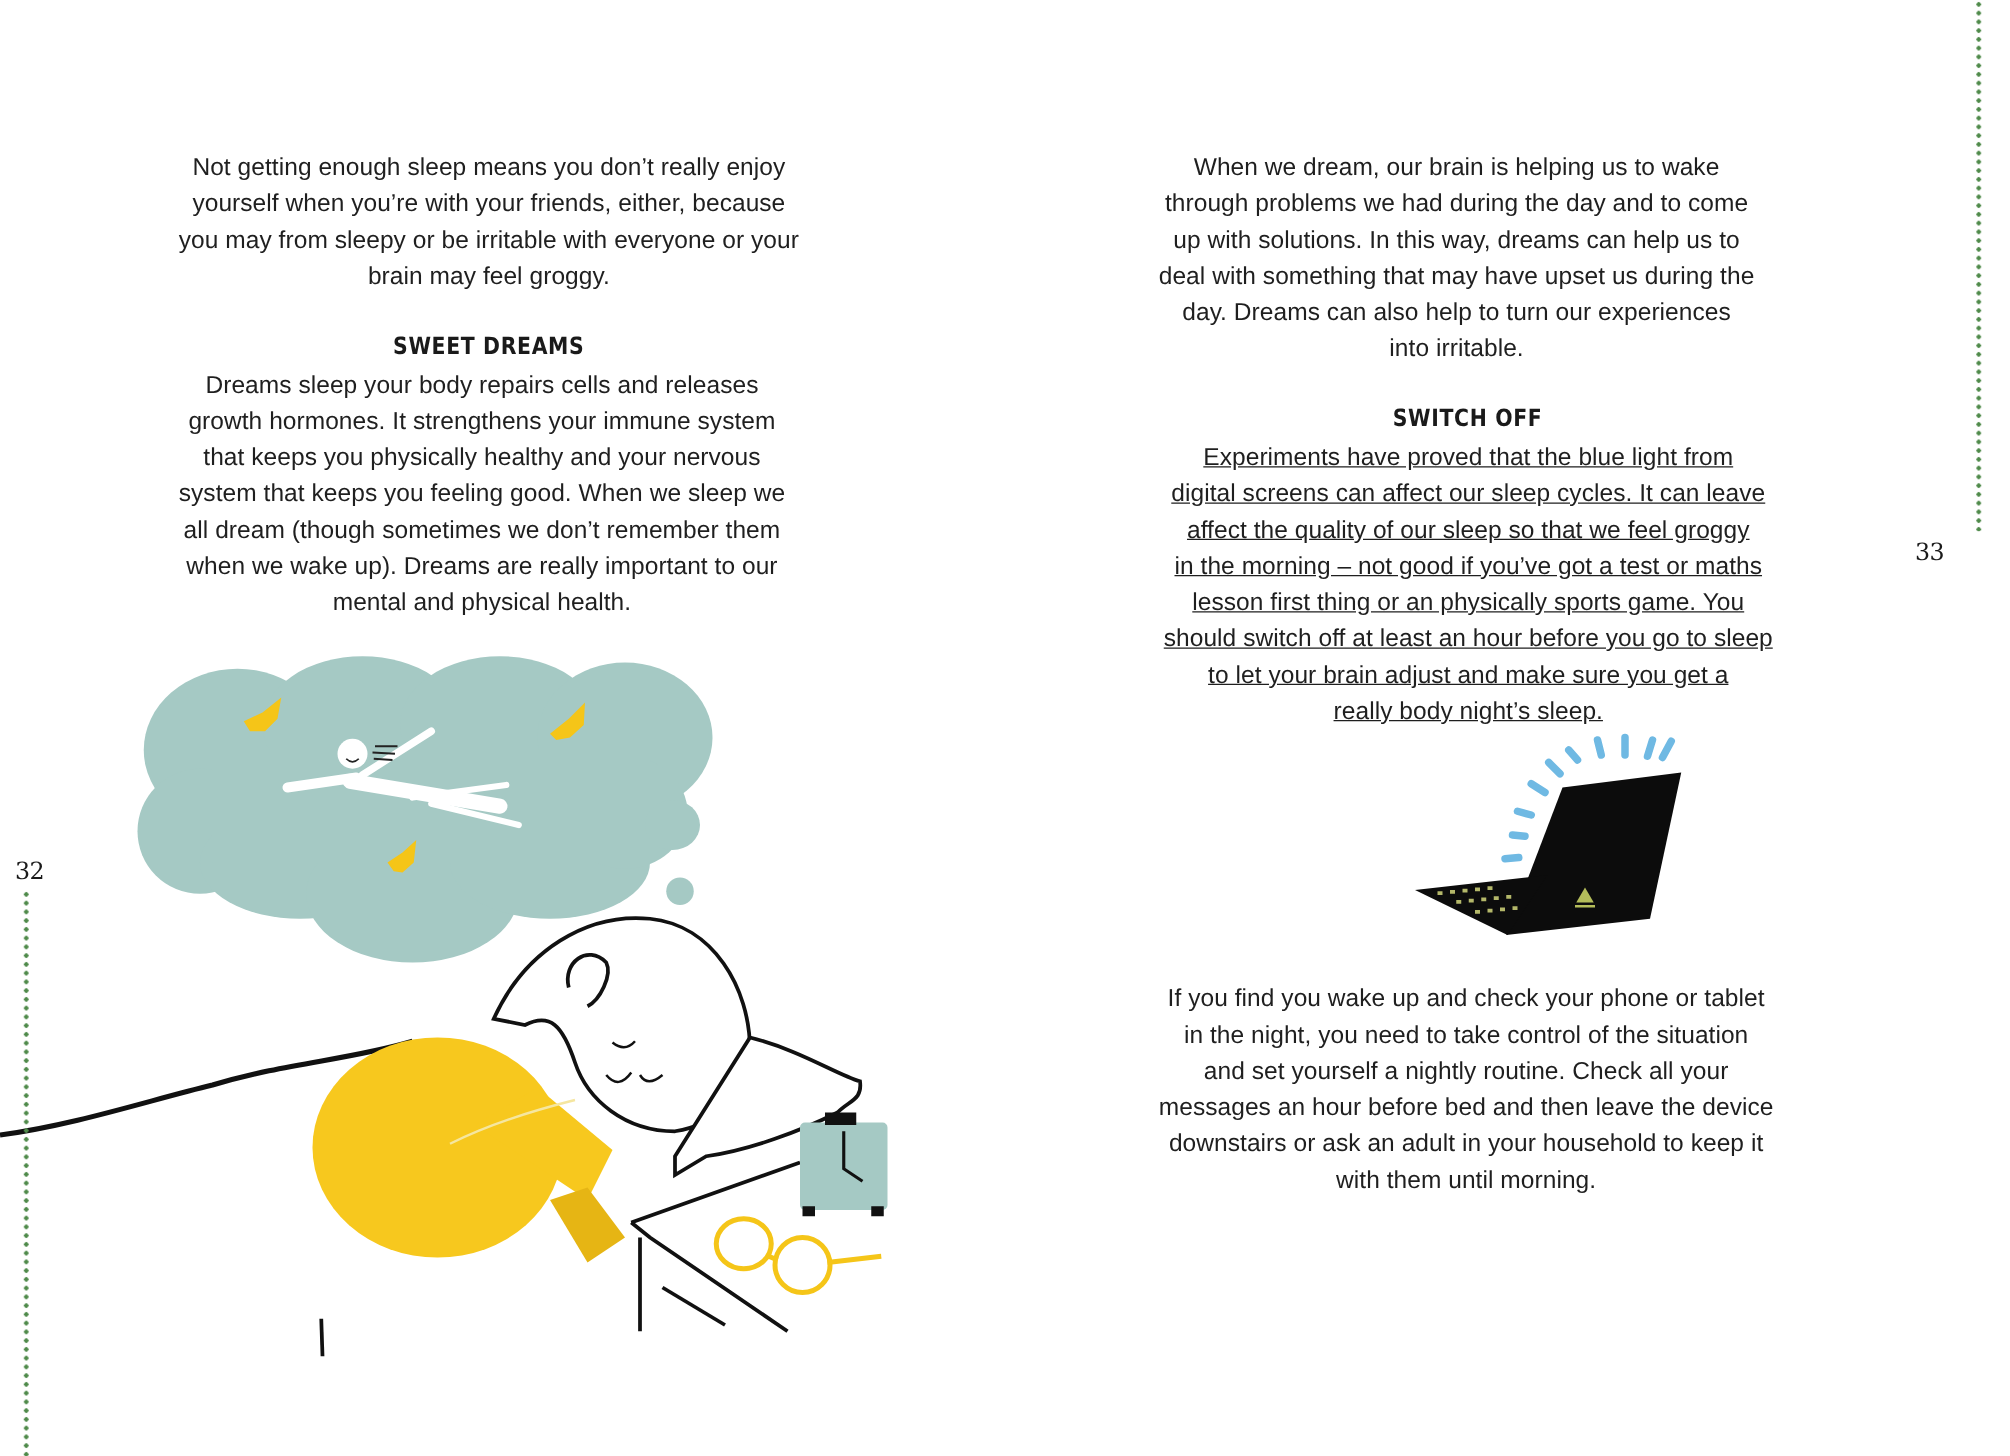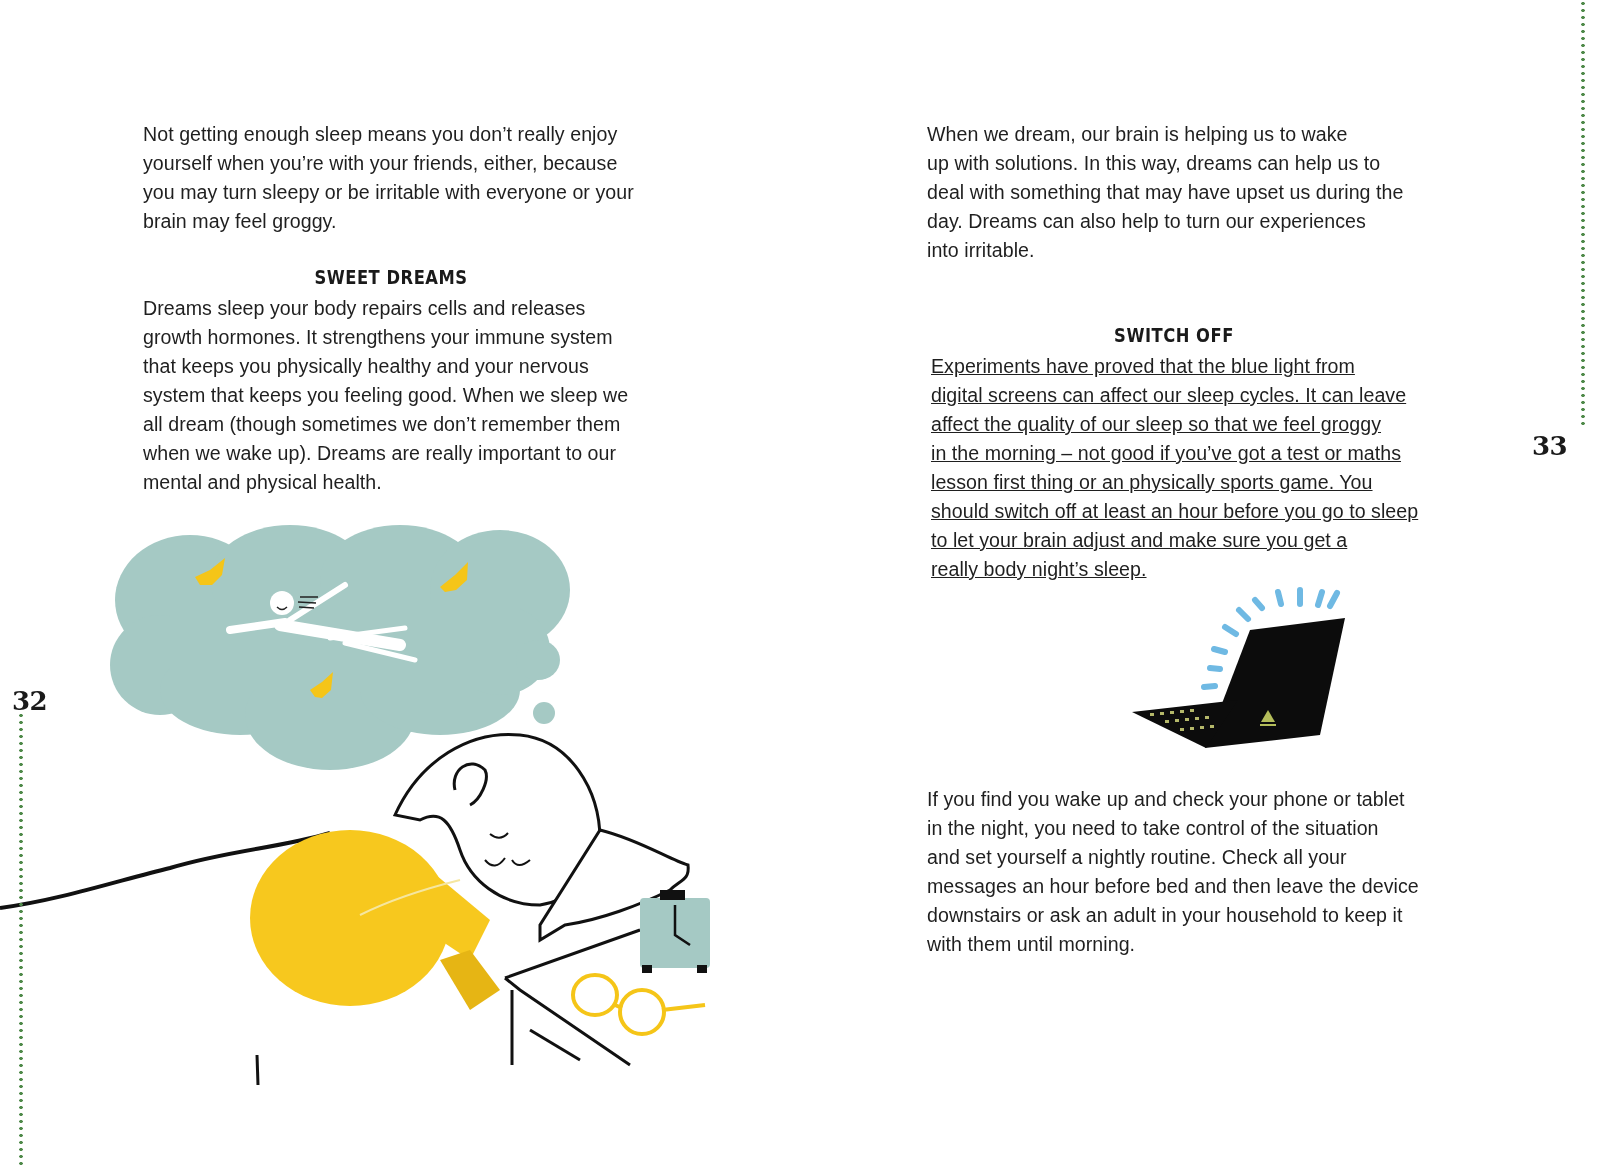--- a/index.html
+++ b/index.html
@@ -1,35 +1,35 @@
 <!DOCTYPE html>
 <html><head>
   <meta charset="utf-8">
   <style>
     html, body { margin: 0; padding: 0; background: #ffffff; }
     body { width: 1608px; height: 1165px; position: relative; overflow: hidden; font-family: "Liberation Sans", sans-serif; color: #1f1f1f; }
     .page { position: absolute; top: 0; height: 1165px; }
     .page-left { left: 0; width: 804px; }
     .page-right { left: 804px; width: 804px; }
-    .text-block { position: absolute; font-size: 19.6px; line-height: 29px; letter-spacing: 0.05px; color: #1f1f1f; }
+    .text-block { position: absolute; font-size: 19.6px; line-height: 29px; letter-spacing: 0.05px; color: #1f1f1f; text-align: center; }
     .text-block .line { display: block; white-space: nowrap; }
     .heading { position: absolute; font-family: "DejaVu Sans", sans-serif; font-weight: bold; font-size: 19px; letter-spacing: 0.6px; color: #1a1a1a; text-align: center; transform: scaleX(0.86); transform-origin: center; }
-    .page-number { position: absolute; font-family: "DejaVu Serif", serif; font-weight: bold; font-size: 26px; color: #1a1a1a; letter-spacing: -0.5px; }
+    .page-number { position: absolute; font-family: "DejaVu Serif", serif; font-weight: normal; font-size: 19px; color: #1a1a1a; letter-spacing: -0.5px; }
     .dotted-rule { position: absolute; width: 4px; background-image: radial-gradient(circle, #4f8a4a 1.6px, transparent 1.9px); background-size: 4px 7px; background-repeat: repeat-y; }
     .illustration { position: absolute; }
   </style>
 </head>
 <body>
 
 <div class="page page-left">
 
   <div class="text-block" style="left:143px; top:120px;">
     <span class="line">Not getting enough sleep means you don’t really enjoy</span>
     <span class="line">yourself when you’re with your friends, either, because</span>
-    <span class="line">you may turn sleepy or be irritable with everyone or your</span>
+    <span class="line">you may from sleepy or be irritable with everyone or your</span>
     <span class="line">brain may feel groggy.</span>
   </div>
 
   <div class="heading" style="left:291px; top:266px; width:200px;">SWEET DREAMS</div>
 
   <div class="text-block" style="left:143px; top:294px;">
     <span class="line">Dreams sleep your body repairs cells and releases</span>
     <span class="line">growth hormones. It strengthens your immune system</span>
     <span class="line">that keeps you physically healthy and your nervous</span>
     <span class="line">system that keeps you feeling good. When we sleep we</span>
@@ -116,20 +116,21 @@
   </svg>
 
   <div class="page-number" style="left:12px; top:686px;">32</div>
   <div class="dotted-rule" style="left:19px; top:712px; height:453px;"></div>
 </div>
 
 <div class="page page-right">
 
   <div class="text-block" style="left:123px; top:120px;">
     <span class="line">When we dream, our brain is helping us to wake</span>
+    <span class="line">through problems we had during the day and to come</span>
     <span class="line">up with solutions. In this way, dreams can help us to</span>
     <span class="line">deal with something that may have upset us during the</span>
     <span class="line">day. Dreams can also help to turn our experiences</span>
     <span class="line">into irritable.</span>
   </div>
 
   <div class="heading" style="left:270px; top:324px; width:200px;">SWITCH OFF</div>
 
   <div class="text-block" style="left:127px; top:352px;text-decoration:underline;">
     <span class="line">Experiments have proved that the blue light from</span>

